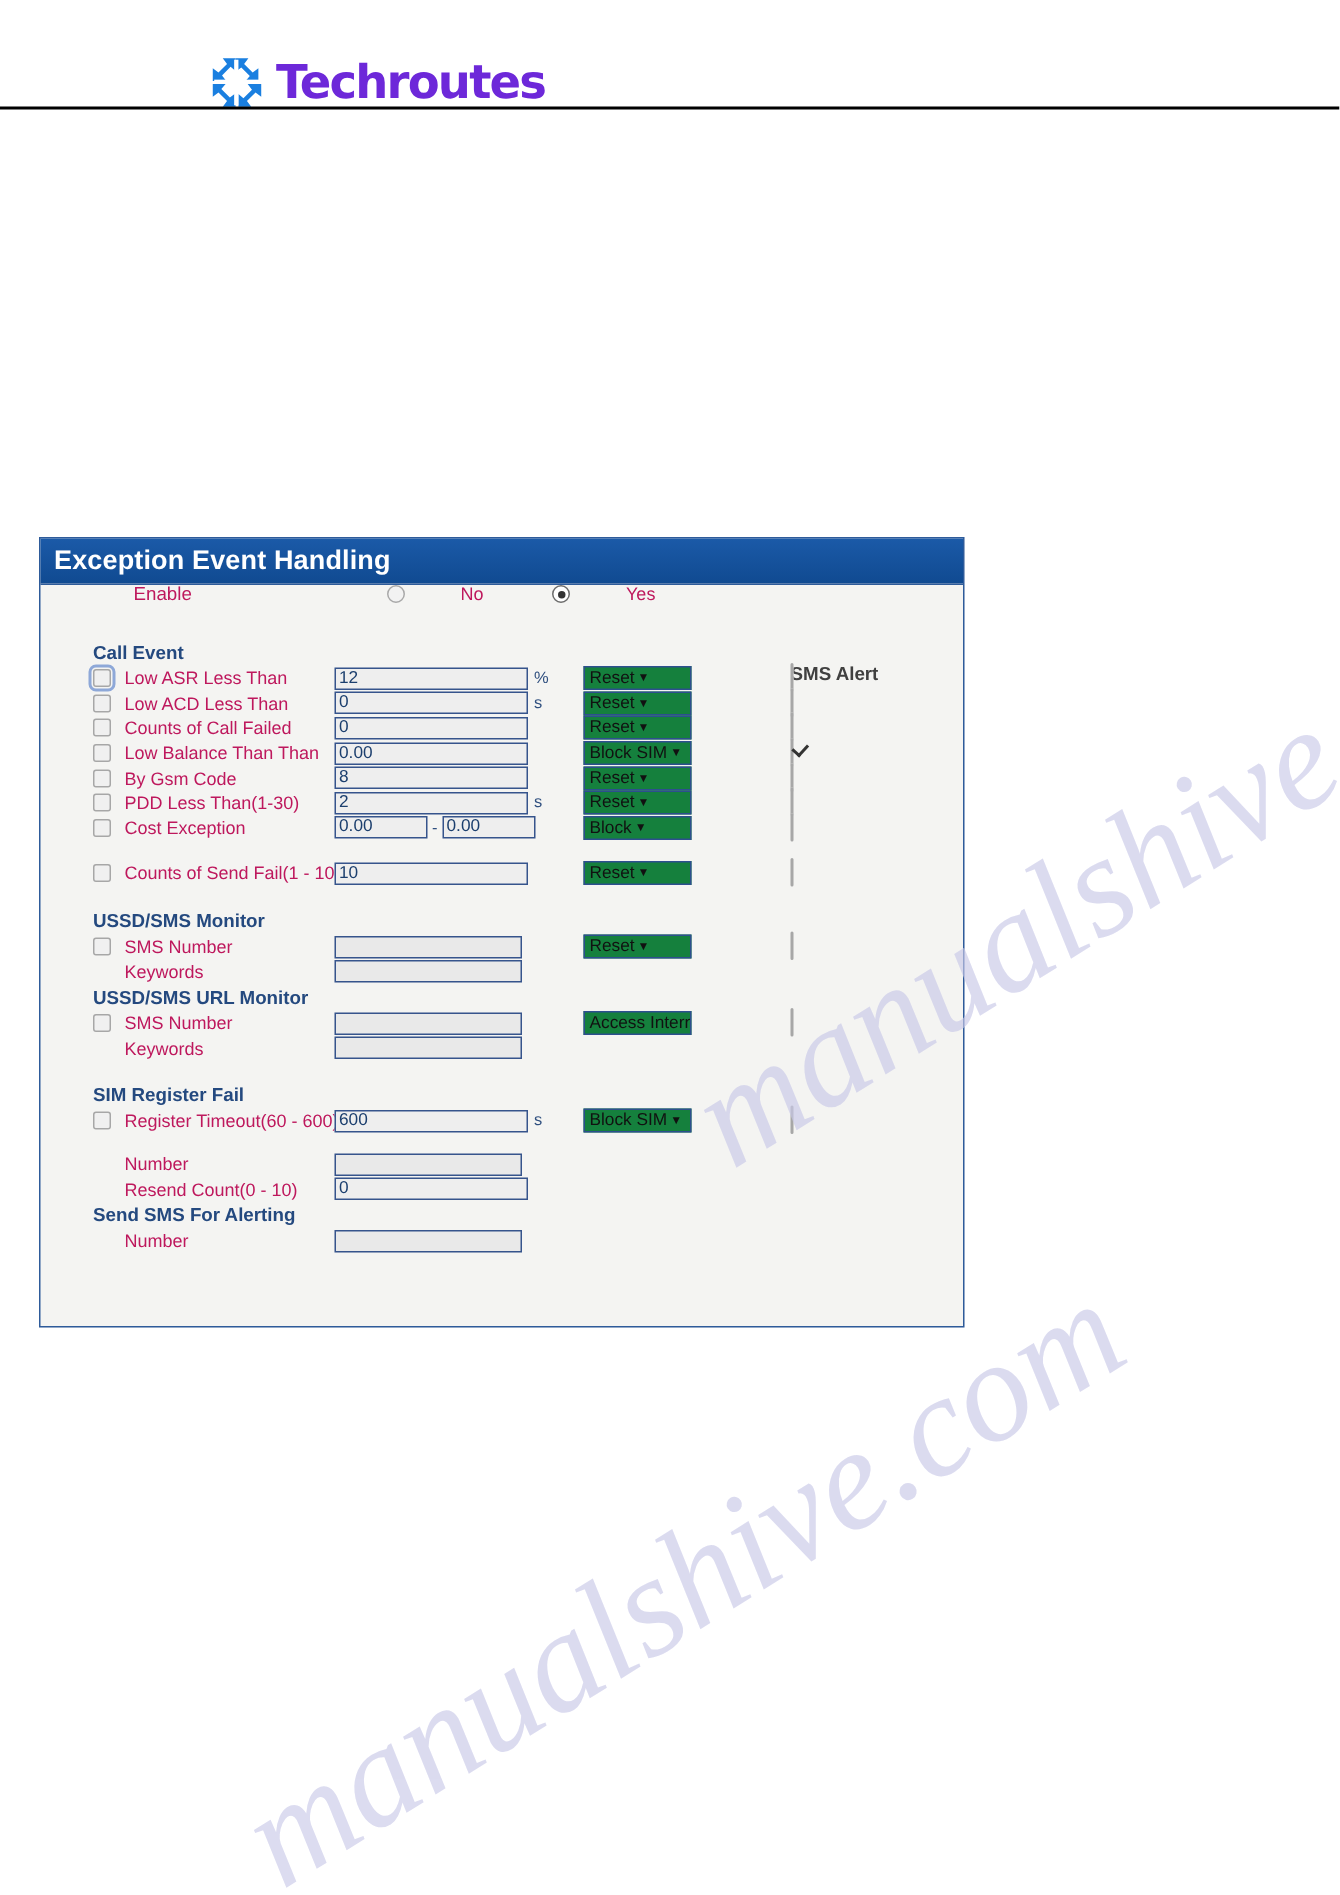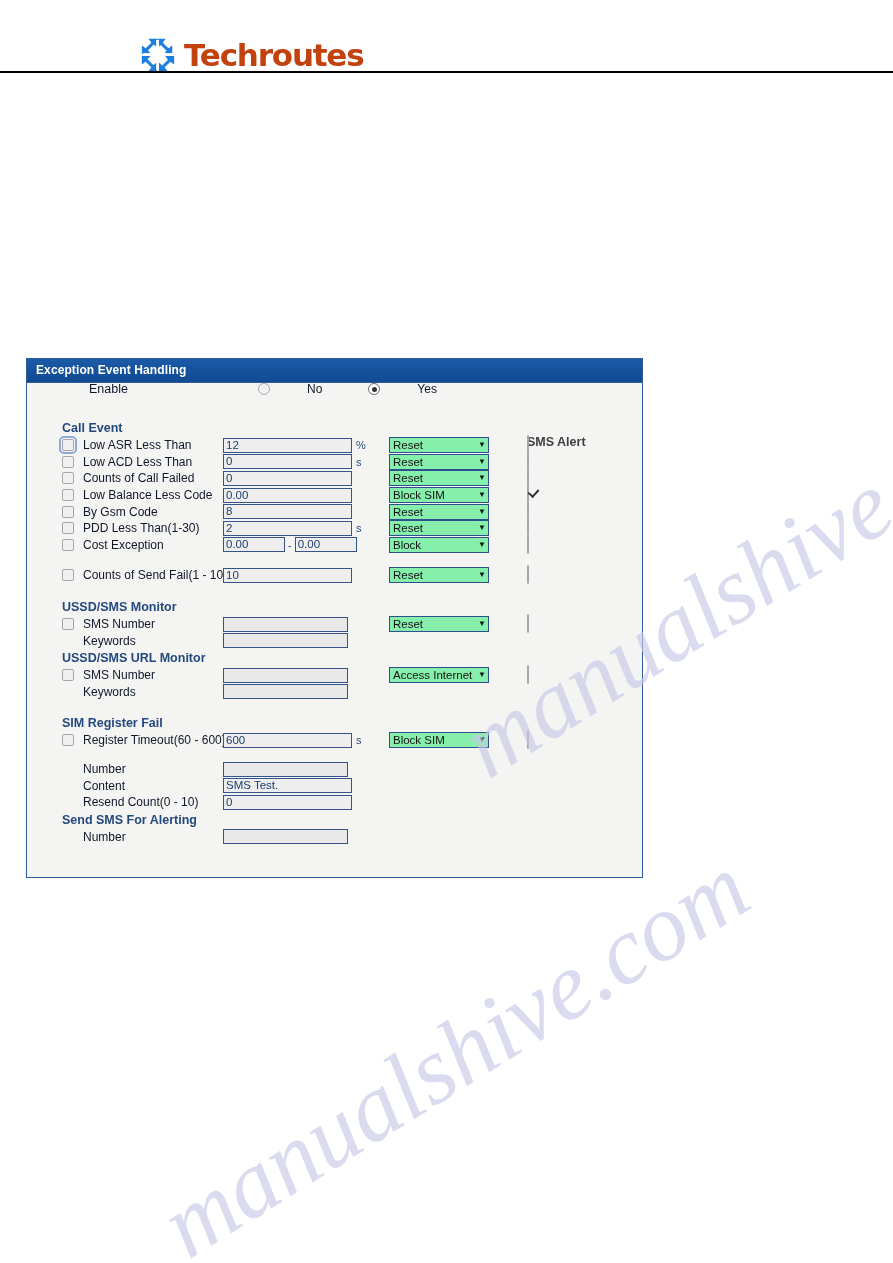--- a/index.html
+++ b/index.html
@@ -56,21 +56,21 @@
     width: 38px;
     height: 38px;
     position: relative;
     flex: none;
   }
   .logo-text {
     font-family: "DejaVu Sans", sans-serif;
     font-weight: bold;
     font-size: 31px;
     letter-spacing: -1.2px;
-    color: #c2410c;
+    color: #6d28d9;
     line-height: 1;
   }
   .header-rule {
     position: absolute;
     left: 0;
     top: 71px;
     width: 893px;
     height: 2px;
     background: #000000;
   }
@@ -82,21 +82,21 @@
     top: 358px;
     width: 615px;
     border: 1px solid #2e5b9a;
     background: #f4f4f2;
     z-index: 3;
   }
   .panel-title {
     background: #16519e;
     background: linear-gradient(to bottom, #1b5aa8 0%, #104a91 100%);
     color: #ffffff;
-    font-size: 12px;
+    font-size: 18px;
     font-weight: bold;
     padding: 4px 0 5px 9px;
     letter-spacing: .1px;
     border-bottom: 1px solid #2e5b9a;
   }
   .panel-body {
     position: relative;
     padding: 18px 0 26px 0;
     min-height: 450px;
   }
@@ -125,21 +125,21 @@
     display: flex;
     align-items: center;
   }
   .col-head {
     color: #404040;
     font-weight: bold;
     font-size: 12.5px;
   }
 
   .lbl {
-    color: #0f172a;
+    color: #be185d;
     font-size: 12px;
     white-space: nowrap;
     line-height: 1;
   }
 
   
   .cb {
     width: 12px; height: 12px;
     border: 1px solid #a7a7a7;
     background: #f0f0f0;
@@ -211,28 +211,27 @@
     margin-left: 4px;
   }
   .dash {
     color: #2f4f7f;
     font-size: 11px;
     margin: 0 3px;
   }
 
   
   .sel {
-    width: 100px;
+    width: 72px;
     height: 16px;
     border: 1px solid #2d4f8e;
-    background: #86efac;
+    background: #15803d;
     box-sizing: border-box;
     display: flex;
     align-items: center;
-    justify-content: space-between;
     padding: 0 2px 0 3px;
     color: #111111;
     font-size: 11.5px;
     line-height: 14px;
     overflow: hidden;
     white-space: nowrap;
   }
   .sel .caret {
     font-size: 8px;
     color: #111111;
@@ -339,21 +338,21 @@
               <div class="sel">
                 <span>Reset</span>
                 <span class="caret">▼</span>
               </div>
             </div>
             <div class="alert-col"><span class="cb" style="margin-right: 0px;"></span></div>
           </div>
           <div class="row">
             <div class="lbl-col">
               <span class="cb"></span>
-              <span class="lbl">Low Balance Less Code</span>
+              <span class="lbl">Low Balance Than Than</span>
             </div>
             <div class="value-col">
               <div class="inp w-main">0.00</div>
             </div>
             <div class="handle-col">
               <div class="sel">
                 <span>Block SIM</span>
                 <span class="caret">▼</span>
               </div>
             </div>
@@ -506,29 +505,20 @@
           </div>
         </div>
         <div style="position: relative; margin-top: 12px;">
           <div class="row">
             <div class="lbl-col">
               <span class="cb-spacer"></span>
               <span class="lbl">Number</span>
             </div>
             <div class="value-col">
               <div class="inp w-main w-blank"></div>
-            </div>
-          </div>
-          <div class="row">
-            <div class="lbl-col">
-              <span class="cb-spacer"></span>
-              <span class="lbl">Content</span>
-            </div>
-            <div class="value-col">
-              <div class="inp w-main">SMS Test.</div>
             </div>
           </div>
           <div class="row">
             <div class="lbl-col">
               <span class="cb-spacer"></span>
               <span class="lbl">Resend Count(0 - 10)</span>
             </div>
             <div class="value-col">
               <div class="inp w-main">0</div>
             </div>

